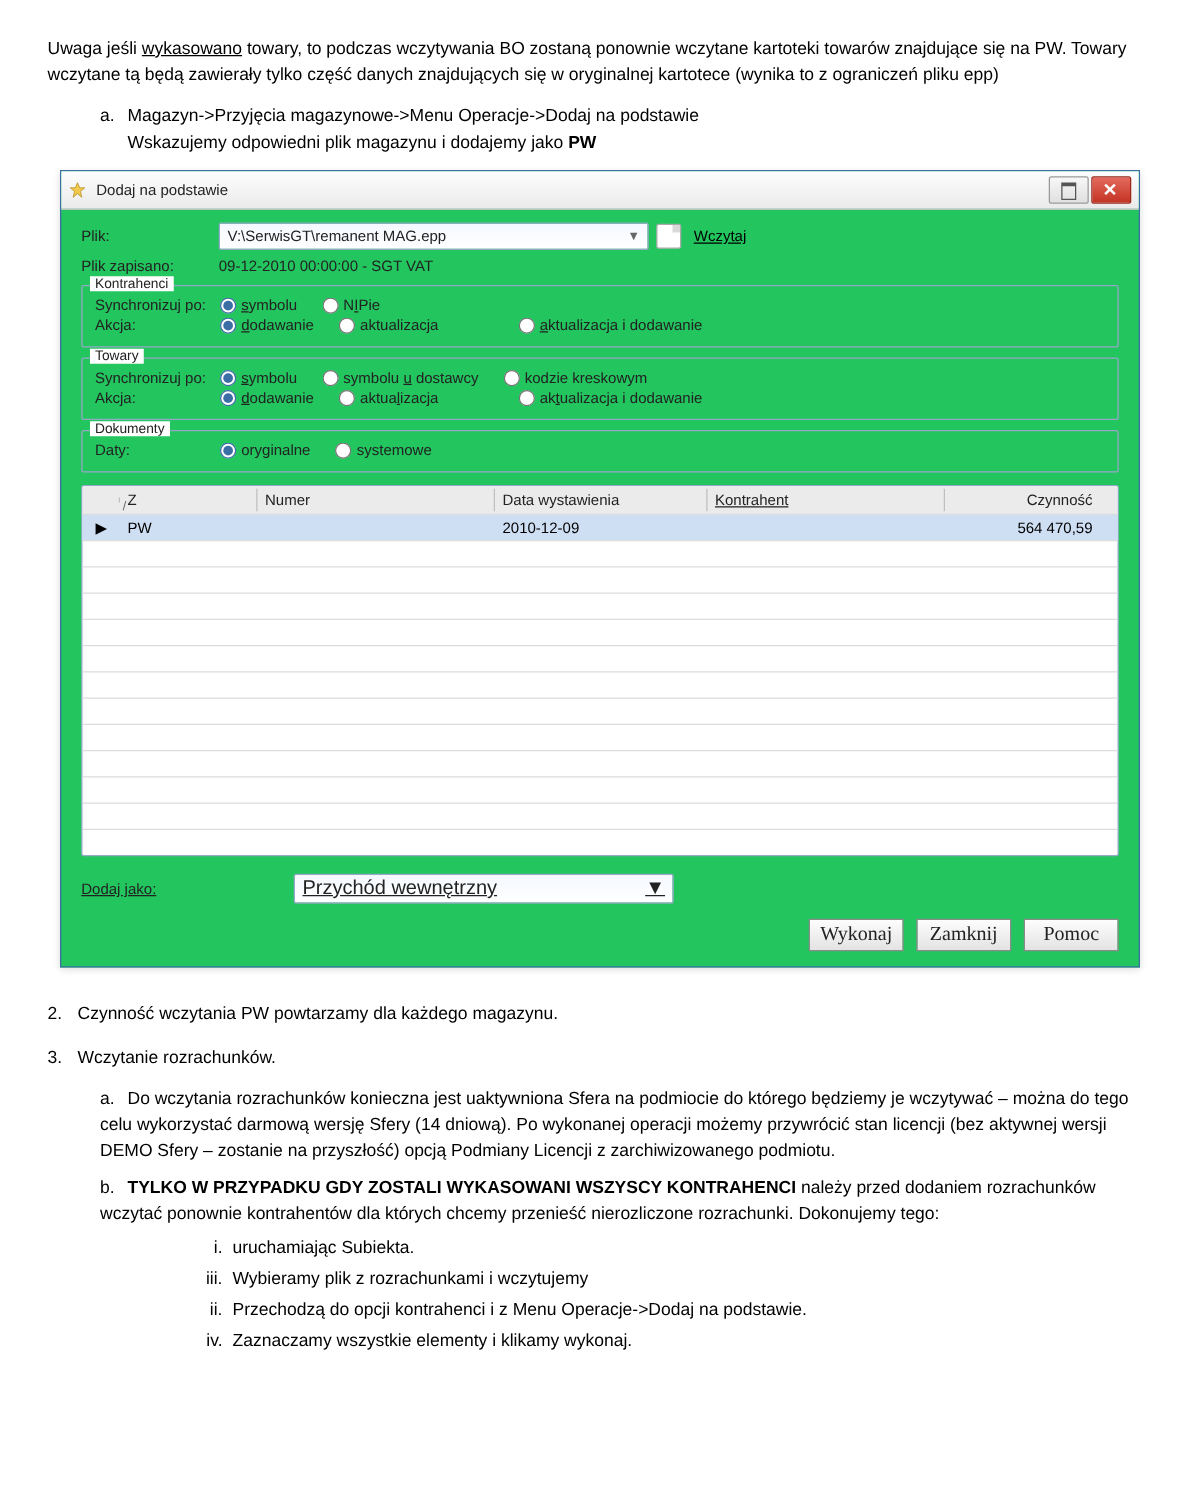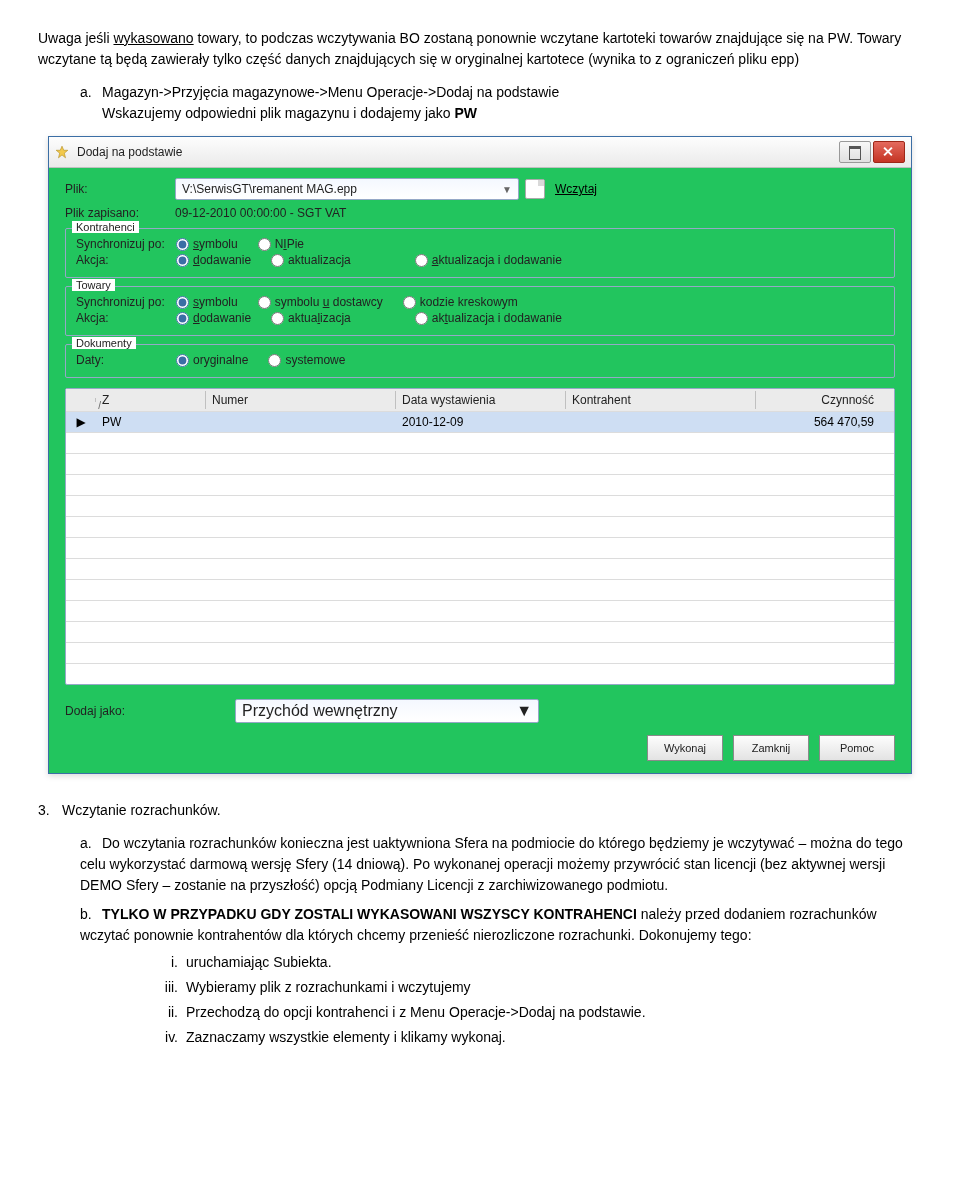--- a/index.html
+++ b/index.html
@@ -98,39 +98,39 @@
   .thead,.trow{display:flex;}
   .thead{background:#ebebeb;height:22px;align-items:center;}
   .th,.td{padding:2px 6px;box-sizing:border-box;}
   .th{border-right:1px solid #c0c0c0;color:#222;font-weight:normal;}
   .c1{flex:0 0 30px;text-align:center;color:#666;}
   .thead .c1{position:relative;}
   .thead .c1::after{content:"/";position:absolute;right:-6px;color:#666;font-size:10px;}
   .c2{flex:0 0 110px;}
   .c3{flex:0 0 190px;}
   .c4{flex:0 0 170px;}
-  .c5{flex:0 0 190px;}
+  .c5{flex:0 0 190px;text-decoration:underline;}
   .c6{flex:1;text-align:right;padding-right:20px;}
   .trow{height:20px;border-top:1px solid #dcdcdc;align-items:center;}
   .trow.selected{background:#cedef3;color:#000;}
   .trow.selected .td{color:#000;}
   .marker{color:#444;}
   .filler .trow{height:20px;}
 
-  .bottom-row{display:flex;align-items:center;margin-top:14px;}
+  .bottom-row{display:flex;align-items:center;margin-top:14px;text-decoration:underline;}
   .select{
     flex:0 0 290px;height:22px;border:1px solid #95a8c7;border-radius:2px;
     background:linear-gradient(#f4f8ff,#fff);
     display:flex;align-items:center;justify-content:space-between;padding:0 6px;font-size:16px;
   }
   .btn-row{display:flex;justify-content:flex-end;gap:10px;margin-top:12px;}
   .btn{
     width:74px;height:24px;border:1px solid #8a8a8a;border-radius:0;
-    background:linear-gradient(#fdfdfd,#e3e3e3);font-size:11px;
-    display:flex;align-items:center;justify-content:center;
+    background:linear-gradient(#fdfdfd,#e3e3e3);font-size:16px;
+    display:flex;align-items:center;justify-content:center;font-family:Liberation Serif, serif;
   }
 </style>
 </head>
 <body>
 
 <div class="para">
   <span>Uwaga jeśli </span><span class="underline">wykasowano</span><span> towary, to podczas wczytywania BO zostaną ponownie wczytane kartoteki towarów znajdujące się na PW. Towary wczytane tą będą zawierały tylko część danych znajdujących się w oryginalnej kartotece (wynika to z ograniczeń pliku epp)</span>
 </div>
 
 <ol class="sub">
@@ -292,20 +292,23 @@
 
     <div class="btn-row">
       <div class="btn">Wykonaj</div>
       <div class="btn">Zamknij</div>
       <div class="btn">Pomoc</div>
     </div>
   </div>
 </div>
 
 <ol class="main">
+  <li class="para">
+    <span class="num-marker">2.</span><span>Czynność wczytania PW powtarzamy dla każdego magazynu.</span>
+  </li>
   <li class="para" style="margin-top:14px;">
     <span class="num-marker">3.</span><span>Wczytanie rozrachunków.</span>
 
     <ol class="sub">
       <li>
         <span class="list-marker">a.</span><span>Do wczytania rozrachunków konieczna jest uaktywniona Sfera na podmiocie do którego będziemy je wczytywać – można do tego celu wykorzystać darmową wersję Sfery (14 dniową). Po wykonanej operacji możemy przywrócić stan licencji (bez aktywnej wersji DEMO Sfery – zostanie na przyszłość) opcją Podmiany Licencji z zarchiwizowanego podmiotu.</span>
       </li>
       <li>
         <span class="list-marker">b.</span><span class="bold">TYLKO W PRZYPADKU GDY ZOSTALI WYKASOWANI WSZYSCY KONTRAHENCI</span><span> należy przed dodaniem rozrachunków wczytać ponownie kontrahentów dla których chcemy przenieść nierozliczone rozrachunki. Dokonujemy tego:</span>
         <ol class="subnum">

